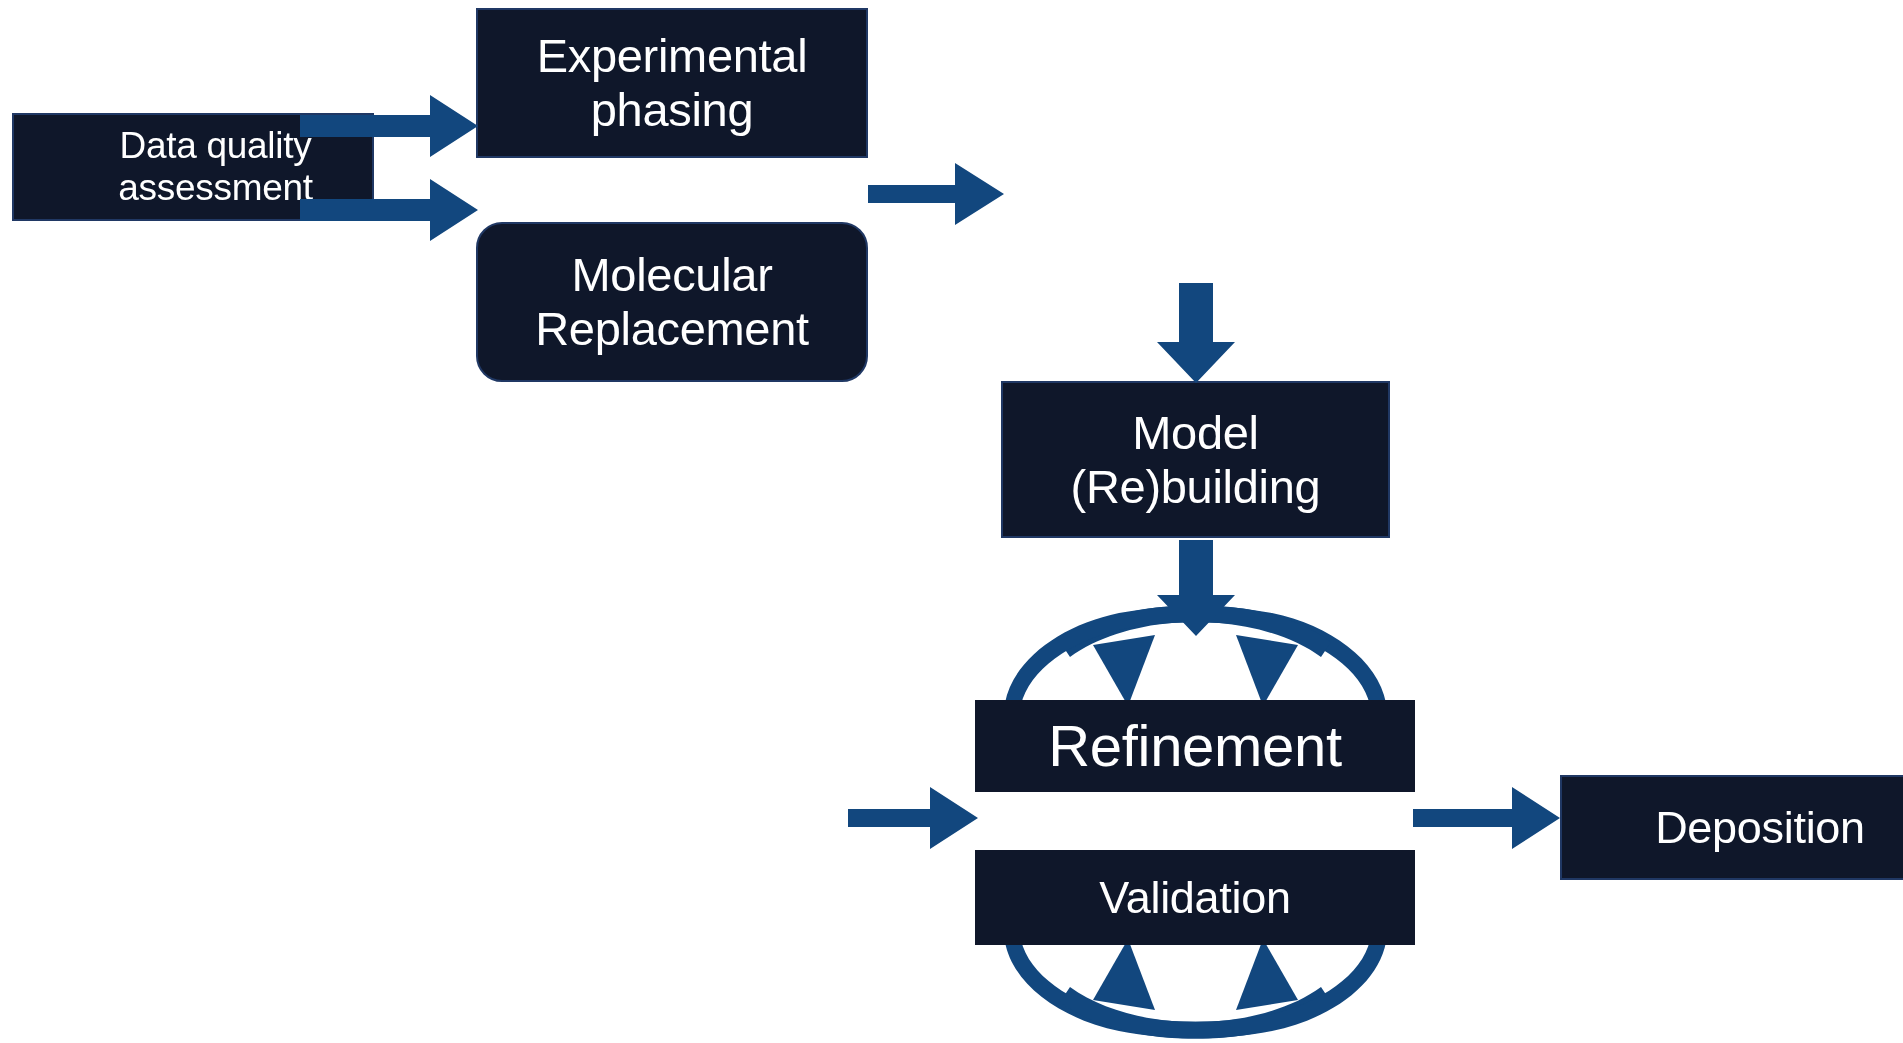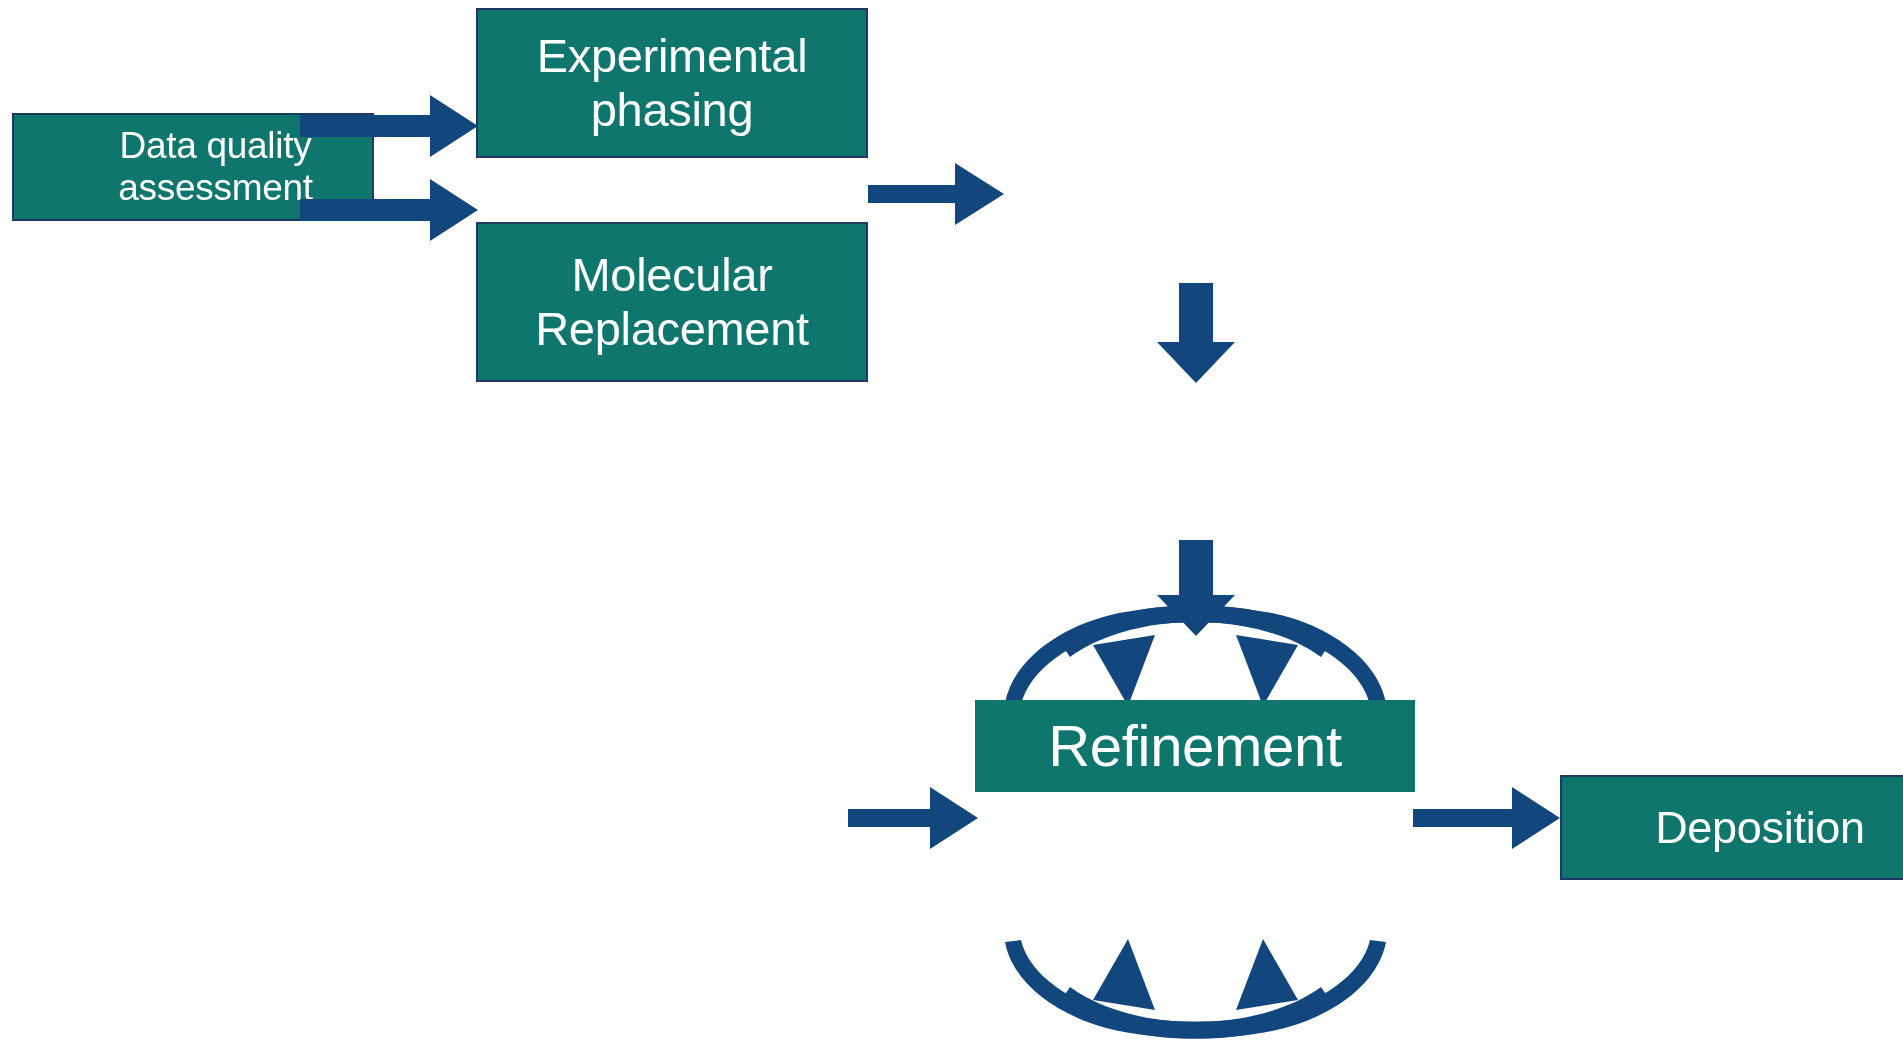--- a/index.html
+++ b/index.html
@@ -13,21 +13,21 @@
   #canvas {
     position: relative;
     width: 1903px;
     height: 1043px;
     background: #ffffff;
     overflow: hidden;
   }
   .node {
     position: absolute;
     box-sizing: border-box;
-    background: #0f766e;
+    background: #0f172a;
     border: 2px solid #203864;
     color: #ffffff;
     display: flex;
     align-items: center;
     justify-content: center;
     text-align: center;
     line-height: 1.14;
     font-size: 47px;
     font-weight: 400;
     letter-spacing: -0.3px;
@@ -119,24 +119,27 @@
       <polygon points="1413,809 1512,809 1512,787 1560,818 1512,849 1512,827 1413,827"></polygon>
     </g>
   </svg>
 
   <div class="node" style="left:12px; top:113px; width:362px; height:108px; font-size:37px;padding-left:45px;">Data quality
 assessment</div>
 
   <div class="node" style="left:476px; top:8px; width:392px; height:150px; font-size:47px;">Experimental
 phasing</div>
 
-  <div class="node" style="left:476px; top:222px; width:392px; height:160px; font-size:47px;">Molecular
+  <div class="node" style="left:476px; top:222px; width:392px; height:160px; font-size:47px;border-radius:26px;">Molecular
 Replacement</div>
 
 
+  <div class="node" style="left:1001px; top:381px; width:389px; height:157px; font-size:47px;">Model
+(Re)building</div>
 
   <div class="node cyclenode" style="left:975px; top:700px; width:440px; height:92px; font-size:58px;">Refinement</div>
 
+  <div class="node cyclenode" style="left:975px; top:850px; width:440px; height:95px; font-size:45px;">Validation</div>
 
 
   <div class="node" style="left:1560px; top:775px; width:400px; height:105px; font-size:45px;">Deposition</div>
 
 </div>
 
 </body></html>

